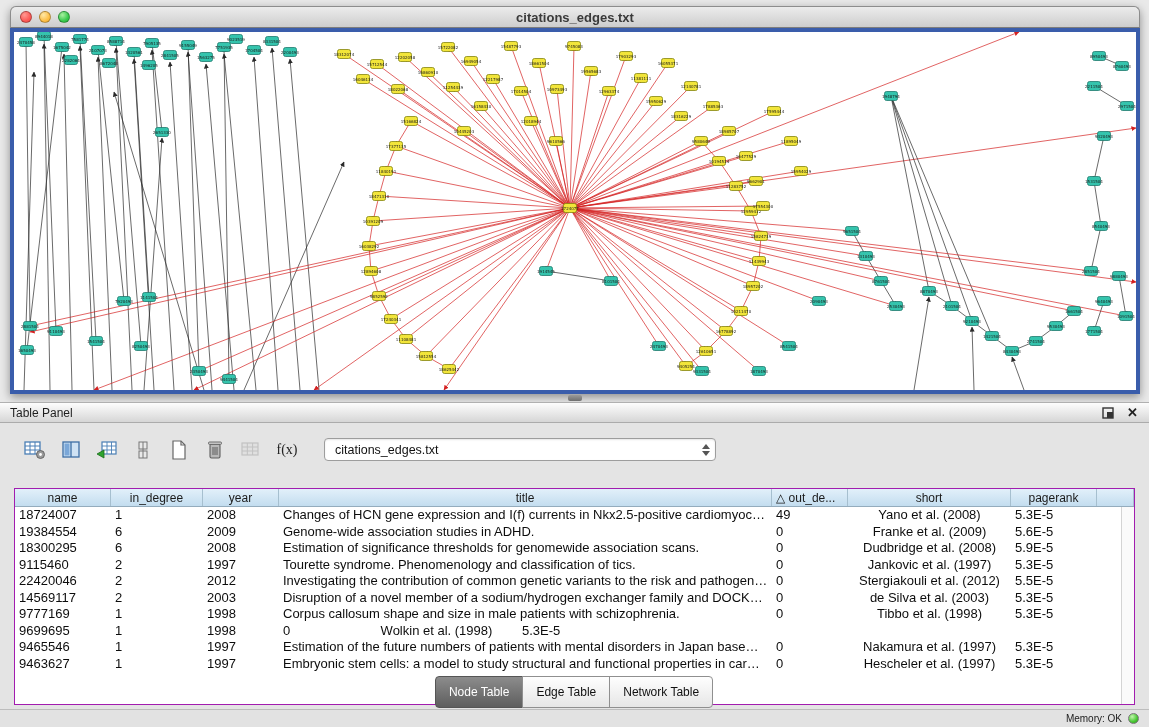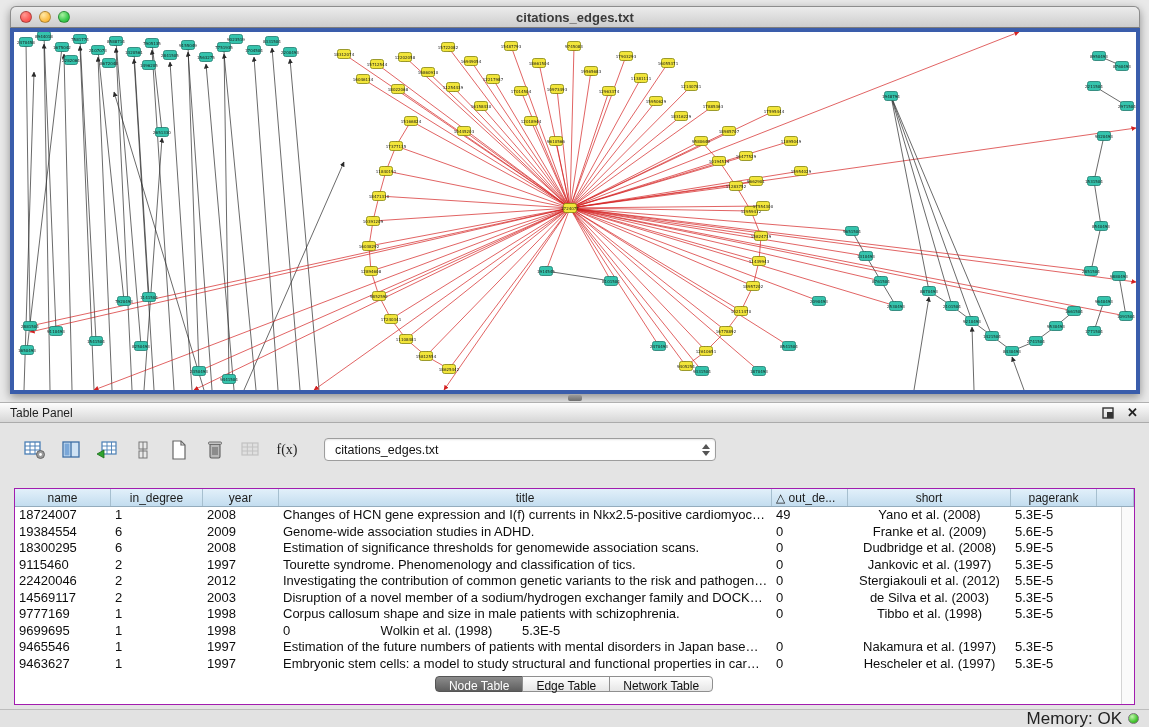--- a/index.html
+++ b/index.html
@@ -87,34 +87,34 @@
   .td { padding:0 4px; overflow:hidden; white-space:nowrap; }
   .td.c5 { text-align:center; }
   .c0 { width:96px; } .c1 { width:92px; } .c2 { width:76px; } .c3 { width:493px; }
   .c4 { width:76px; } .c5 { width:163px; } .c6 { width:86px; } .c7 { flex:1; }
   .t-scroll { position:absolute; right:0; top:18px; bottom:0; width:13px;
               border-left:1px solid #d4d4d4; background:#fafafa; }
 
   
   .tabs { position:absolute; left:0; right:0; top:252px; display:flex; justify-content:center; }
   .tab {
-    height:16px; line-height:18px; padding:0 13px; font-size:12px; color:#111;
+    height:32px; line-height:18px; padding:0 13px; font-size:12px; color:#111;
     border:1px solid #8f8f8f; margin-left:-1px;
     background:linear-gradient(#fefefe,#e6e6e6);
   }
   .tab:first-child { border-radius:4px 0 0 4px; }
   .tab:last-child { border-radius:0 4px 4px 0; }
   .tab.selected { background:linear-gradient(#8c8c8c,#5e5e5e); color:#fff; border-color:#555; }
 
   
   .status-bar {
     position:absolute; left:0; bottom:0; width:1149px; height:18px;
     background:#e2e2e2; border-top:1px solid #bdbdbd;
     display:flex; align-items:center; justify-content:flex-end; gap:6px;
-    padding-right:10px; font-size:17px; color:#222;
+    padding-right:10px; font-size:10px; color:#222;
   }
   .mem-dot { width:11px; height:11px; border-radius:50%;
     background:radial-gradient(circle at 35% 30%, #c2f5ad, #46c631 60%, #2f9421);
     border:1px solid #777; }
 </style>
 </head>
 <body>
 
 <div class="net-window">
   <div class="titlebar">

